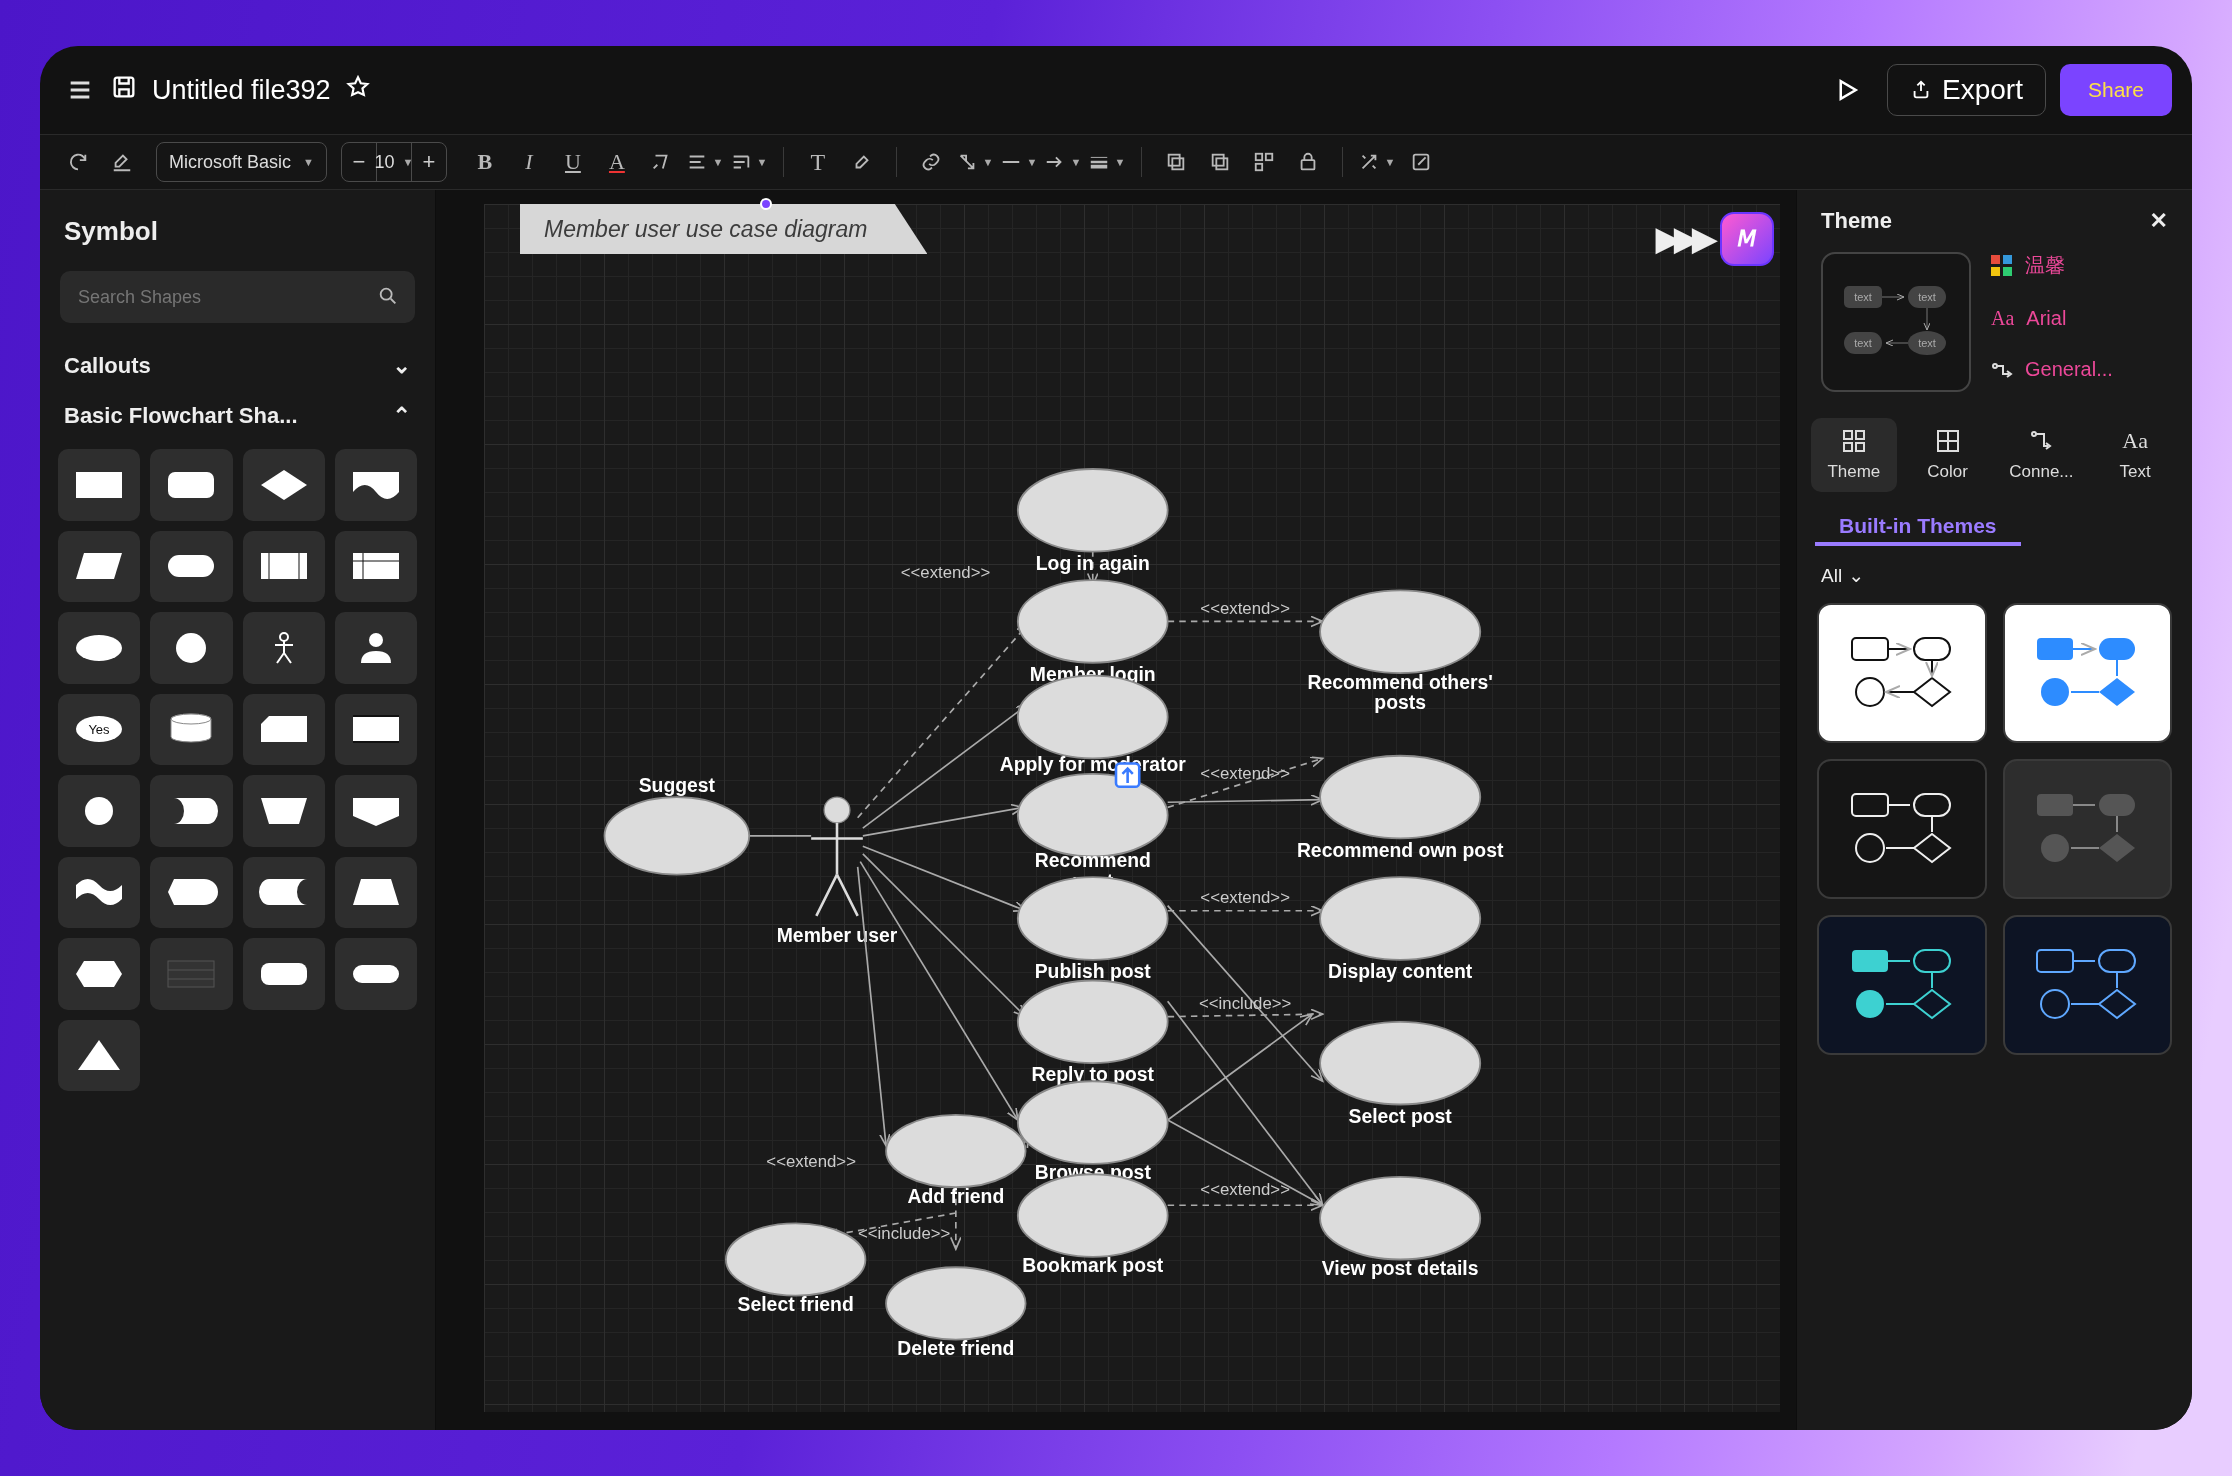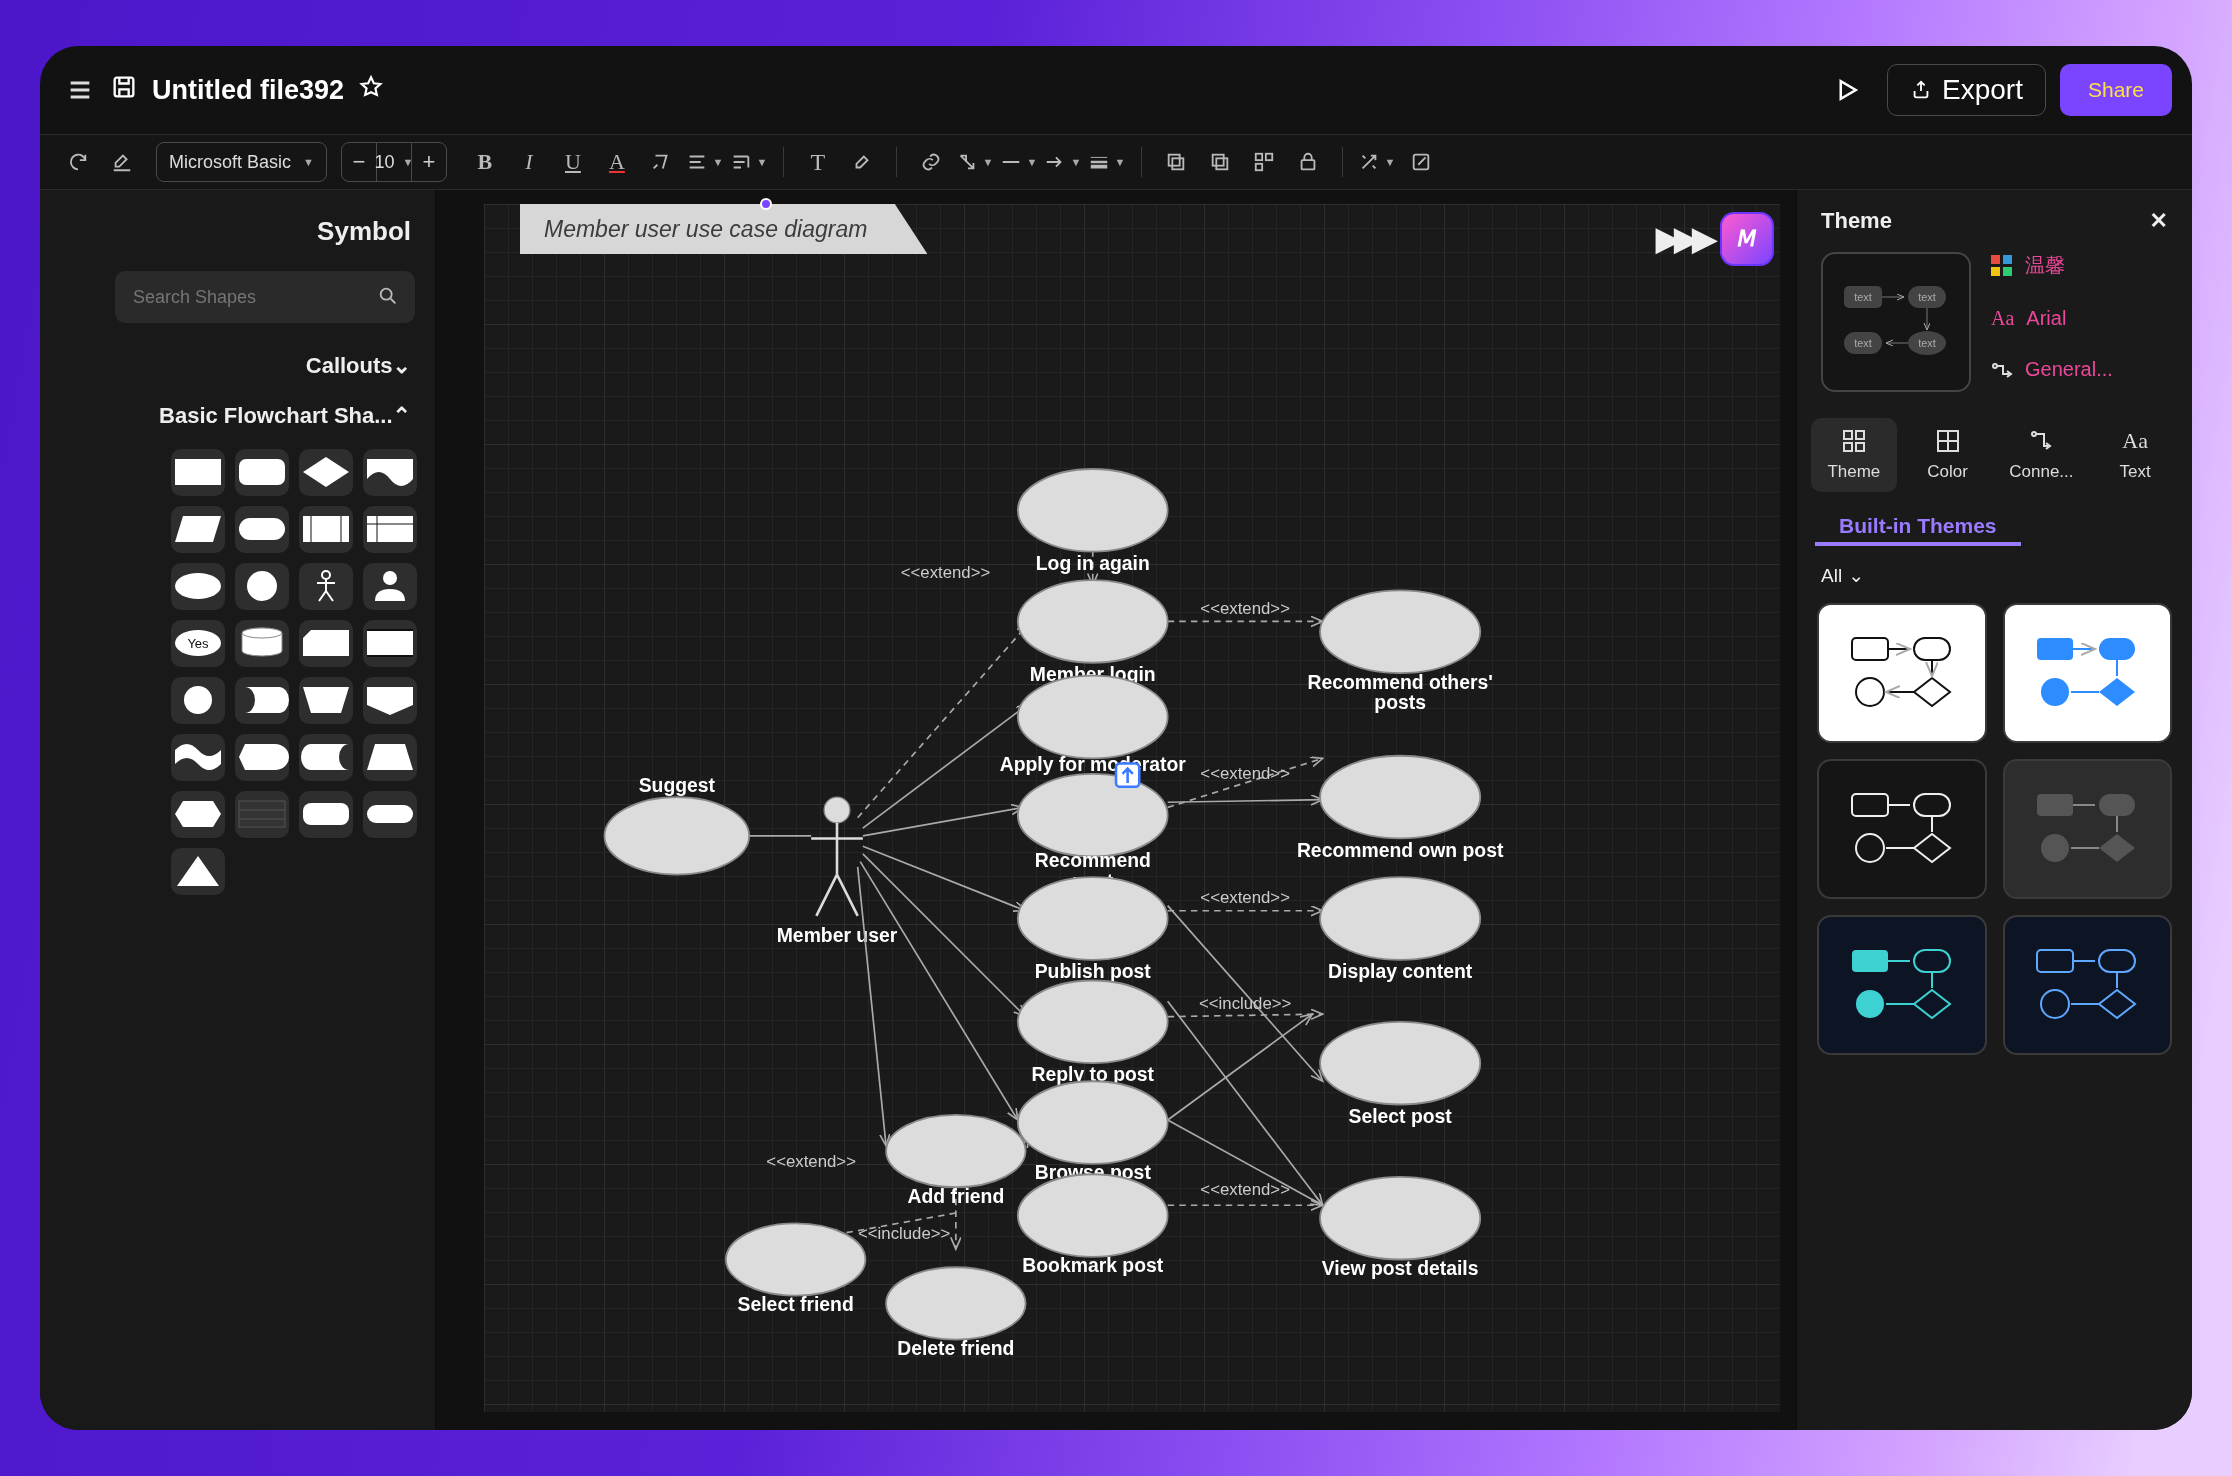--- a/index.html
+++ b/index.html
@@ -1,38 +1,38 @@
 <!DOCTYPE html>
 <html><head>
 <meta charset="utf-8">
 <style>
   *{box-sizing:border-box;margin:0;padding:0;font-family:-apple-system,Segoe UI,Arial,sans-serif;}
   body{background:linear-gradient(100deg,#4c16c9 0%,#5b21d8 40%,#8c4ff2 60%,#b479ff 75%,#d4a6ff 88%,#e8cdff 96%);width:2232px;height:1476px;overflow:hidden;padding:46px 40px;}
   .window{width:100%;height:100%;background:#121212;border-radius:38px;overflow:hidden;display:flex;flex-direction:column;color:#ddd;}
   
   .topbar{display:flex;align-items:center;height:88px;padding:0 20px 0 16px;}
   .iconbtn{width:48px;height:48px;display:flex;align-items:center;justify-content:center;border-radius:10px;color:#ddd;cursor:pointer;font-size:28px;}
-  .filename{display:flex;align-items:center;gap:14px;margin-left:6px;font-size:27px;font-weight:700;color:#fff;}
+  .filename{display:flex;align-items:center;gap:14px;margin-left:6px;font-size:27px;font-weight:400;color:#fff;}
   .hspace{flex:1;}
   .outlinebtn{height:52px;padding:0 22px;border:1.5px solid #4a4a4a;border-radius:10px;display:flex;align-items:center;gap:10px;font-size:28px;color:#fff;cursor:pointer;margin-left:14px;}
   .sharebtn{height:52px;padding:0 28px;border-radius:10px;background:#7b44ff;color:#fde047;font-size:21px;cursor:pointer;display:flex;align-items:center;margin-left:14px;}
   .playbtn{width:52px;height:52px;display:flex;align-items:center;justify-content:center;color:#fff;border-radius:10px;cursor:pointer;}
   
   .toolbar{display:flex;align-items:center;height:56px;padding:0 18px;border-top:1px solid #2a2a2a;border-bottom:1px solid #2a2a2a;background:#151515;gap:4px;}
   .tbtn{width:40px;height:40px;display:flex;align-items:center;justify-content:center;color:#b9b9b9;border-radius:8px;cursor:pointer;font-size:22px;}
   .tbtn svg{width:22px;height:22px;}
   .fontsel{height:40px;border:1.5px solid #4a4a4a;border-radius:8px;display:flex;align-items:center;padding:0 12px;color:#ddd;font-size:18px;margin:0 10px;gap:8px;cursor:pointer;}
   .sizebox{display:flex;align-items:center;border:1.5px solid #4a4a4a;border-radius:8px;height:40px;margin-right:14px;}
   .sizebox .pm{width:34px;text-align:center;font-size:22px;cursor:pointer;color:#ccc;}
   .sizebox .val{width:36px;text-align:center;font-size:18px;color:#ddd;border-left:1px solid #4a4a4a;border-right:1px solid #4a4a4a;height:100%;display:flex;align-items:center;justify-content:center;gap:4px;}
   .sep{width:1px;height:30px;background:#3a3a3a;margin:0 10px;}
   .caret{font-size:11px;color:#aaa;margin-left:4px;}
   
   .main{flex:1;display:flex;min-height:0;}
-  .leftpanel{width:396px;background:#191919;display:flex;flex-direction:column;border-right:1px solid #0d0d0d;align-items:flex-end;}
+  .leftpanel{width:396px;background:#191919;display:flex;flex-direction:column;border-right:1px solid #0d0d0d;}
   .panelTitle{padding:26px 24px 14px;font-size:26px;font-weight:700;color:#eee;}
   .searchwrap{margin:10px 20px 18px;position:relative;}
   .searchwrap input{width:100%;height:52px;background:#2a2a2a;border:none;border-radius:10px;color:#ccc;font-size:18px;padding:0 50px 0 18px;outline:none;}
   .searchwrap .sicon{position:absolute;right:16px;top:14px;color:#bbb;font-size:22px;}
   .section{display:flex;align-items:center;justify-content:space-between;padding:12px 24px;font-size:22px;font-weight:700;color:#eee;cursor:pointer;}
   .shapegrid{display:grid;grid-template-columns:repeat(4,1fr);gap:10px;padding:8px 18px 14px;overflow:auto;}
   .scell{background:#2e2e2e;border-radius:10px;aspect-ratio:1.15/1;display:flex;align-items:center;justify-content:center;cursor:pointer;}
   .scell svg{width:54px;height:38px;}
   .morebtn{margin:18px;height:56px;border-radius:10px;background:#7b44ff;color:#fff;font-size:22px;display:flex;align-items:center;justify-content:center;cursor:pointer;}
   

